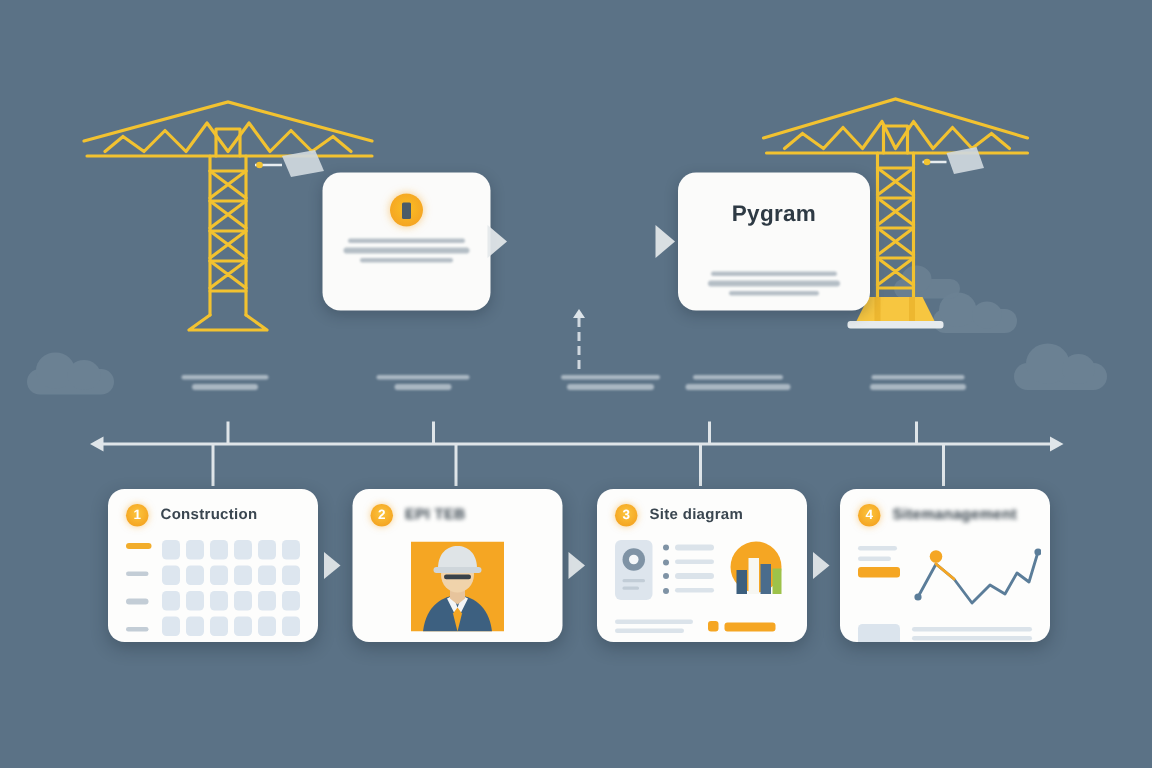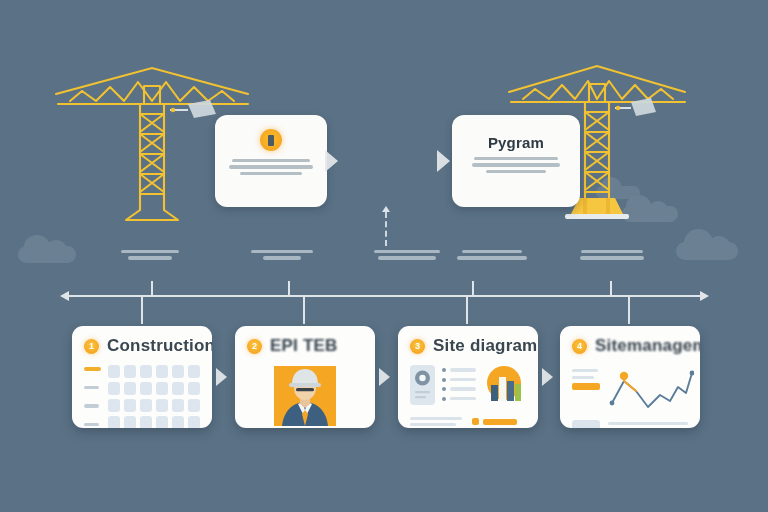--- a/index.html
+++ b/index.html
@@ -72,21 +72,21 @@
     box-sizing:border-box;padding:10px 12px;overflow:hidden;
   }
   .bc-head{display:flex;align-items:center;gap:8px;margin-bottom:9px;}
   .bc-num{
     width:15px;height:15px;border-radius:50%;flex:none;
     background:radial-gradient(circle at 50% 42%, #fcc53c 0%, #f5a623 72%, #ec9a0c 100%);
     color:#fff;font-size:9px;font-weight:700;
     display:flex;align-items:center;justify-content:center;line-height:1;
     box-shadow:0 0 5px rgba(245,166,35,.5);
   }
-  .bc-title{font-size:17px;font-weight:700;color:#3a4650;letter-spacing:.2px;
+  .bc-title{font-size:10px;font-weight:700;color:#3a4650;letter-spacing:.2px;
     filter:blur(.35px);white-space:nowrap;}
   .bc-title.blurry{filter:blur(1.25px);color:#36424c;}
 
   
   .gridwrap{display:flex;gap:7px;}
   .gridlabels{display:flex;flex-direction:column;justify-content:space-between;
     padding:2px 0 3px;}
   .glab{height:3.5px;width:15px;border-radius:2px;background:#c3cdd6;filter:blur(.5px);}
   .glab.hi{background:#f2ad2b;width:17px;}
   .gcells{display:grid;grid-template-columns:repeat(6,1fr);gap:4px;flex:1;}
@@ -184,21 +184,21 @@
     </div>
     <div class="blurlines">
       <div class="bl" style="width:78px"></div>
       <div class="bl" style="width:84px"></div>
       <div class="bl" style="width:62px"></div>
     </div>
 
   </div>
 
 
-  <div class="topcard" style="left:452px;top:115px;width:128px;height:92px;justify-content:flex-start;padding-top:20px;">
+  <div class="topcard" style="left:452px;top:115px;width:128px;height:92px;justify-content:space-between;padding-top:20px;">
     <h3>Pygram</h3>
     <div class="blurlines">
       <div class="bl" style="width:84px"></div>
       <div class="bl" style="width:88px"></div>
       <div class="bl" style="width:60px"></div>
     </div>
 
   </div>
 
   <div class="chev" style="left:325px;top:150px;"></div>

